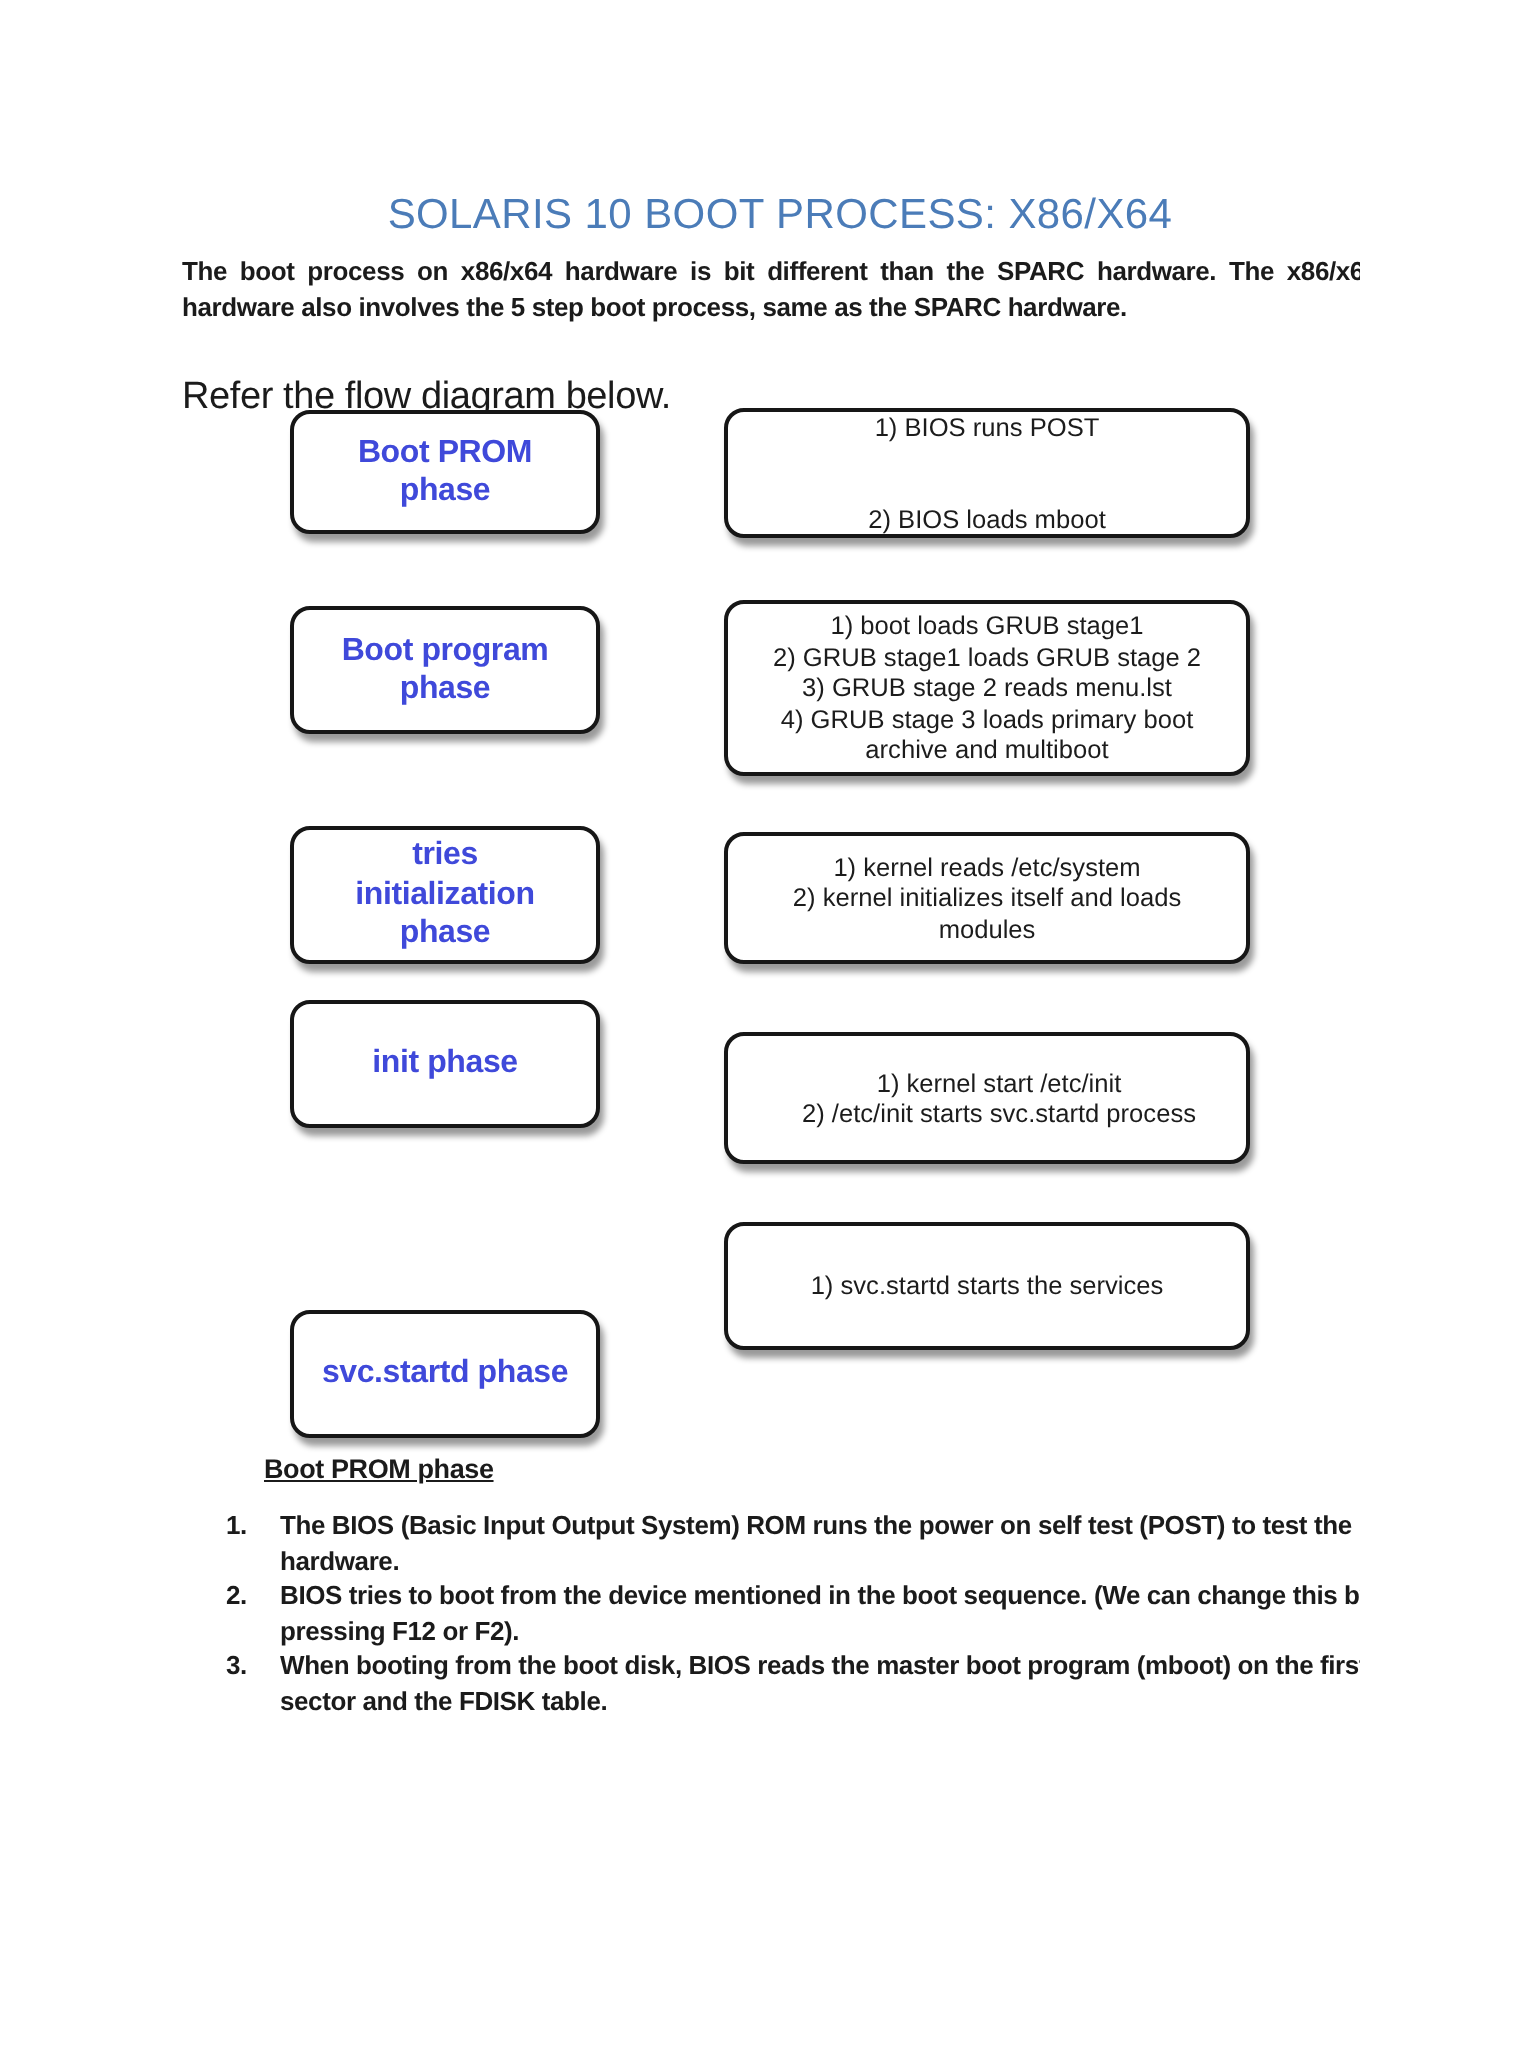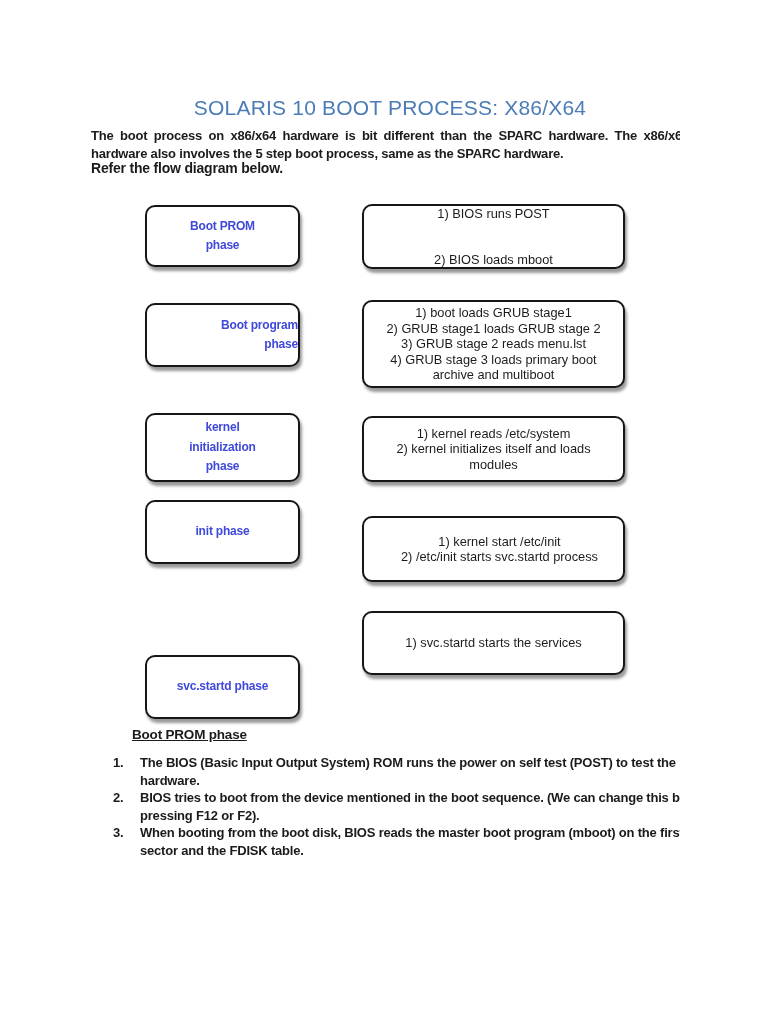--- a/index.html
+++ b/index.html
@@ -30,58 +30,58 @@
     width: 598px;
     font-size: 13px;
     font-weight: bold;
     line-height: 17.5px;
     letter-spacing: -0.2px;
     text-align: justify;
     color: var(--ink, #1b1b1b);
   }
   .caption {
     position: absolute;
-    top: 160px;
+    top: 188px;
     left: 91px;
     width: 598px;
-    font-size: 14px;
-    font-weight: bold;
+    font-size: 19px;
+    font-weight: normal;
     letter-spacing: -0.2px;
     color: var(--ink, #1b1b1b);
   }
   .diagram { position: absolute; top: 0; left: 0; width: 768px; height: 1024px; }
   .fbox {
     position: absolute;
     box-sizing: border-box;
     background: #ffffff;
     border: 2px solid #161616;
     border-radius: 10px;
     box-shadow: 2px 4px 3px rgba(0,0,0,0.40);
     display: flex;
     flex-direction: column;
     justify-content: center;
     align-items: center;
     text-align: center;
   }
   .phase {
     color: var(--phase-blue, #3f49da);
     font-weight: bold;
-    font-size: 12px;
+    font-size: 16px;
     line-height: 19.5px;
     letter-spacing: -0.2px;
   }
   .steps {
     color: #1c1c1c;
     font-size: 12.8px;
     line-height: 15.5px;
   }
   
   .p1 { left: 145px; top: 205px; width: 155px; height: 62px; }
   .s1 { left: 362px; top: 204px; width: 263px; height: 65px; justify-content: space-between; }
-  .p2 { left: 145px; top: 303px; width: 155px; height: 64px; align-items: flex-end; }
+  .p2 { left: 145px; top: 303px; width: 155px; height: 64px; }
   .s2 { left: 362px; top: 300px; width: 263px; height: 88px; }
   .p3 { left: 145px; top: 413px; width: 155px; height: 69px; }
   .s3 { left: 362px; top: 416px; width: 263px; height: 66px; }
   .p4 { left: 145px; top: 500px; width: 155px; height: 64px; }
   .s4 { left: 362px; top: 516px; width: 263px; height: 66px; padding-left: 12px; }
   .p5 { left: 145px; top: 632px; width: 155px; height: 64px; margin-top: 23px; }
   .s5 { left: 362px; top: 611px; width: 263px; height: 64px; }
 
   .section-heading {
     position: absolute;
@@ -137,21 +137,21 @@
       </div>
     <div class="fbox steps s2">
         <div>1) boot loads GRUB stage1</div>
         <div>2) GRUB stage1 loads GRUB stage 2</div>
         <div>3) GRUB stage 2 reads menu.lst</div>
         <div>4) GRUB stage 3 loads primary boot</div>
         <div>archive and multiboot</div>
       </div>
 
     <div class="fbox phase p3">
-        <div>kernel</div>
+        <div>tries</div>
         <div>initialization</div>
         <div>phase</div>
       </div>
     <div class="fbox steps s3">
         <div>1) kernel reads /etc/system</div>
         <div>2) kernel initializes itself and loads</div>
         <div>modules</div>
       </div>
 
     <div class="fbox phase p4">

